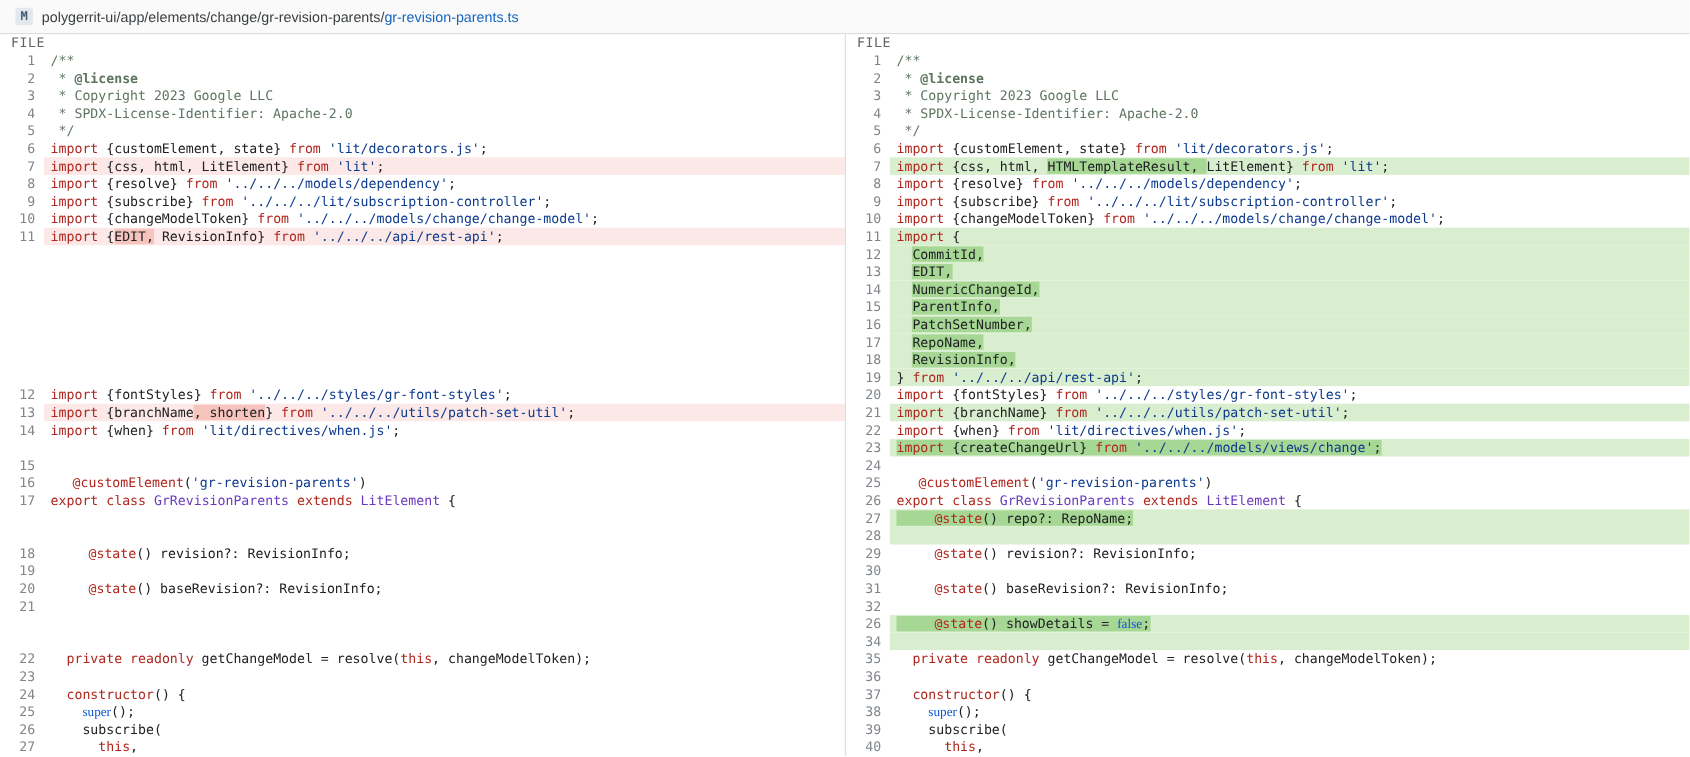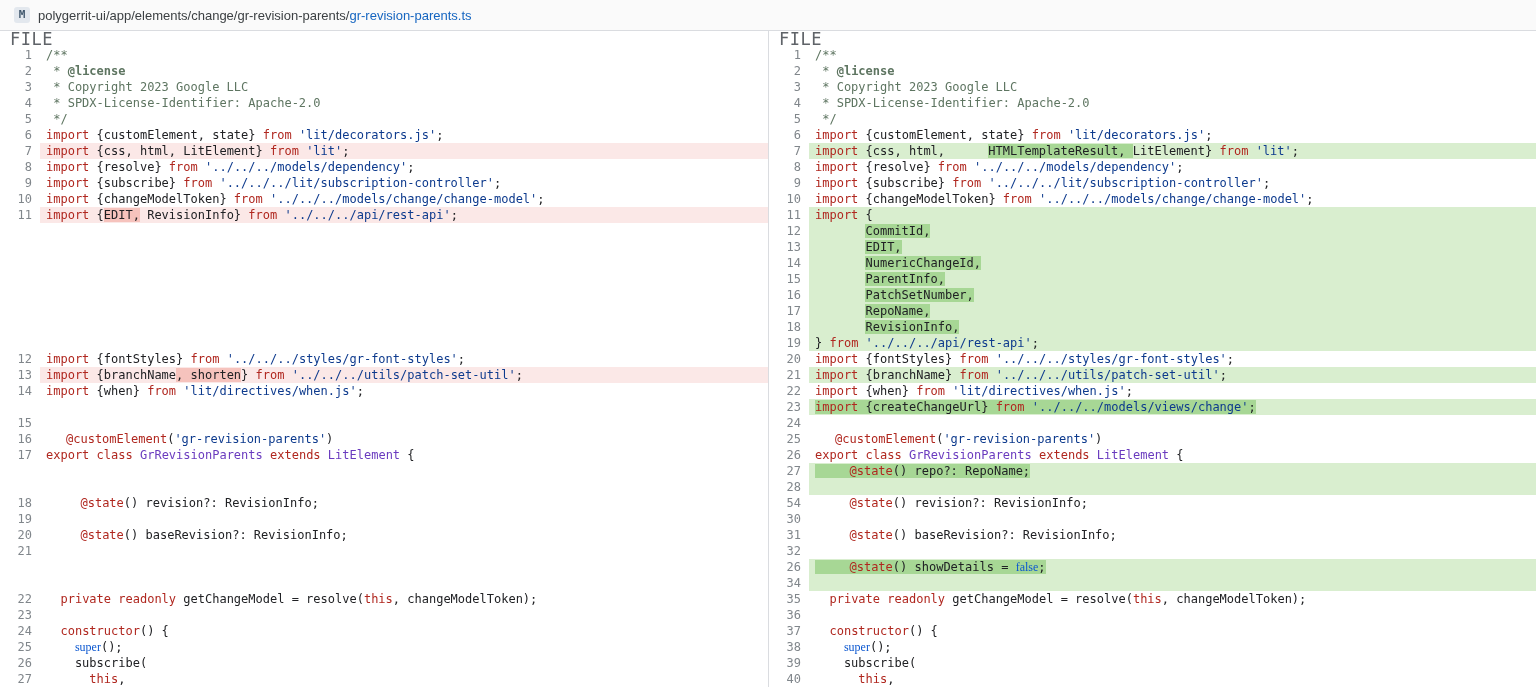--- a/index.html
+++ b/index.html
@@ -30,29 +30,29 @@
   }
   .num{
     flex:none;width:40px;padding-right:8px;box-sizing:border-box;
     text-align:right;color:var(--c-line-number,#80868b);user-select:none;
   }
   .content{
     flex:1;min-width:0;overflow:hidden;white-space:pre;
     padding-left:6px;box-sizing:border-box;color:var(--c-plain,#202124);
   }
   .file-row .num{
-    width:60px;text-align:left;padding-left:10px;font-size:17px;
+    width:60px;text-align:left;padding-left:10px;font-size:12px;
     letter-spacing:0.5px;color:var(--c-file-label,#5f6368);
   }
   .t-rem  .content{background:var(--c-removed-bg,#fbe8e7);}
   .t-add  .content{background:var(--c-added-bg,#d9eecf);}
   .t-addfull .content{background:var(--c-added-bg,#d9eecf);}
   .t-addfull .tokens{background:var(--c-added-intraline,#a7d795);text-align:right;}
   .t-rem .hl{background:var(--c-removed-intraline,#f6c3bd);}
-  .t-add .hl{background:var(--c-added-intraline,#a7d795);margin-left:36px;}
+  .t-add .hl{background:var(--c-added-intraline,#a7d795);}
   .tk-p{color:var(--c-plain,#202124);}
   .tk-k{color:var(--c-keyword,#b0271f);}
   .tk-d{color:var(--c-keyword,#b0271f);padding-left:20px;}
   .tk-s{color:var(--c-string,#0d3a8d);}
   .tk-c{color:var(--c-comment,#5e7561);}
   .tk-cb{color:var(--c-comment,#5e7561);font-weight:bold;}
   .tk-t{color:var(--c-title,#6a3bbf);}
   .tk-l{color:var(--c-literal,#0b57d0);font-family:Liberation Serif, serif;}
 </style>
 </head>
@@ -341,21 +341,21 @@
         </div>
         <div class="row t-addfull">
           <div class="num">27</div>
           <div class="content"><span class="tokens"><span class="tk-p">  </span><span class="tk-d">@state</span><span class="tk-p">() repo?: RepoName;</span></span></div>
         </div>
         <div class="row t-addfull">
           <div class="num">28</div>
           <div class="content"><span class="tokens"></span></div>
         </div>
         <div class="row t-norm">
-          <div class="num">54</div>
+          <div class="num">29</div>
           <div class="content"><span class="tokens"><span class="tk-p">  </span><span class="tk-d">@state</span><span class="tk-p">() revision?: RevisionInfo;</span></span></div>
         </div>
         <div class="row t-norm">
           <div class="num">30</div>
           <div class="content"><span class="tokens"></span></div>
         </div>
         <div class="row t-norm">
           <div class="num">31</div>
           <div class="content"><span class="tokens"><span class="tk-p">  </span><span class="tk-d">@state</span><span class="tk-p">() baseRevision?: RevisionInfo;</span></span></div>
         </div>

